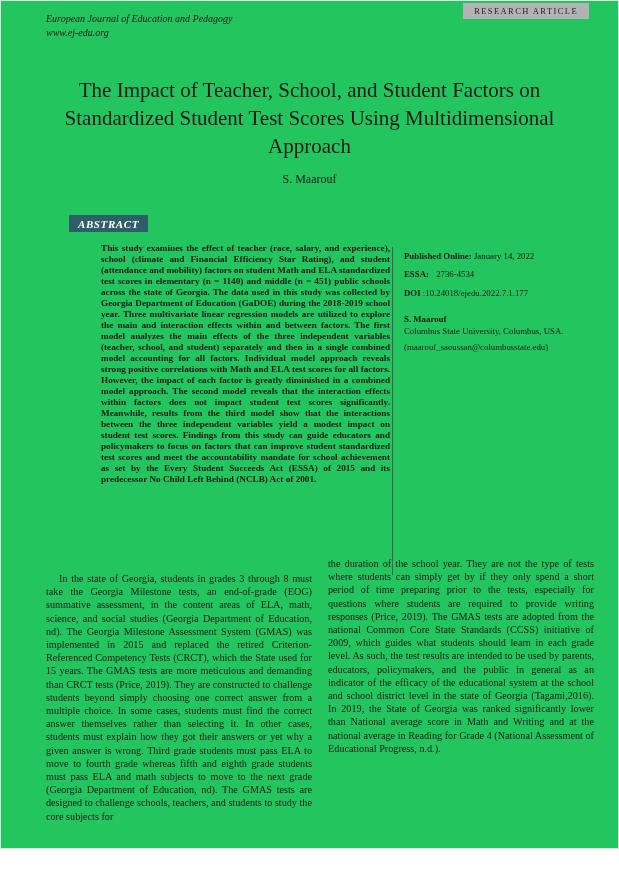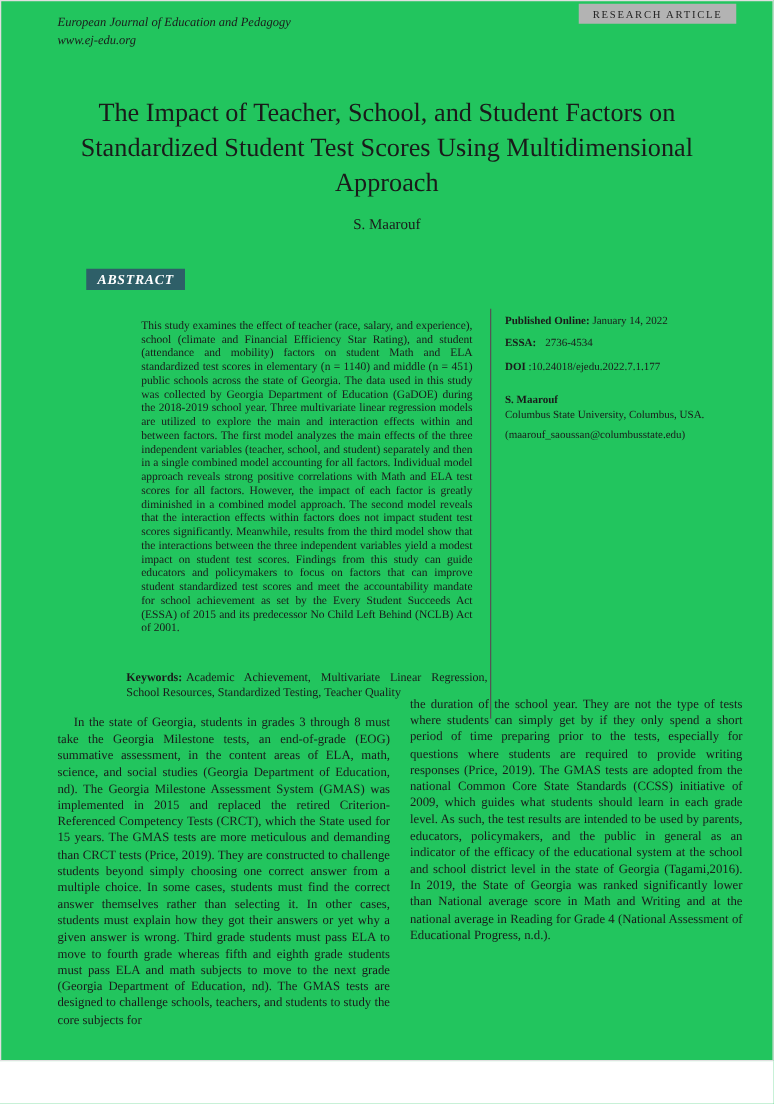--- a/index.html
+++ b/index.html
@@ -81,22 +81,22 @@
   .abstract-bar-fill { flex: 1; background: #d9e5e9; }
 
   
   .abstract-col {
     position: absolute;
     top: 242px;
     left: 100px;
     width: 289px;
   }
   .abstract-body {
-    margin: 12px;
-    font-weight: normal;
+    margin: 0;
+    font-weight: bold;
     font-size: 9.2px;
     line-height: 11px;
     text-align: justify;
   }
   .keywords {
     margin-top: 29px;
     font-size: 9.6px;
     line-height: 11.5px;
     text-align: justify;
   }
@@ -198,23 +198,20 @@
 
   <div class="author">S. Maarouf</div>
 
   <div class="abstract-bar">
     <div class="abstract-label">ABSTRACT</div>
     <div class="abstract-bar-fill"></div>
   </div>
 
   <div class="abstract-col">
     <p class="abstract-body">This study examines the effect of teacher (race, salary, and experience), school (climate and Financial Efficiency Star Rating), and student (attendance and mobility) factors on student Math and ELA standardized test scores in elementary (n = 1140) and middle (n = 451) public schools across the state of Georgia. The data used in this study was collected by Georgia Department of Education (GaDOE) during the 2018-2019 school year. Three multivariate linear regression models are utilized to explore the main and interaction effects within and between factors. The first model analyzes the main effects of the three independent variables (teacher, school, and student) separately and then in a single combined model accounting for all factors. Individual model approach reveals strong positive correlations with Math and ELA test scores for all factors. However, the impact of each factor is greatly diminished in a combined model approach. The second model reveals that the interaction effects within factors does not impact student test scores significantly. Meanwhile, results from the third model show that the interactions between the three independent variables yield a modest impact on student test scores. Findings from this study can guide educators and policymakers to focus on factors that can improve student standardized test scores and meet the accountability mandate for school achievement as set by the Every Student Succeeds Act (ESSA) of 2015 and its predecessor No Child Left Behind (NCLB) Act of 2001.</p>
-    <div class="keywords">
-      <span class="kw-label">Keywords:</span><span>Academic Achievement, Multivariate Linear Regression, School Resources, Standardized Testing, Teacher Quality</span>
-    </div>
   </div>
 
   <div class="v-divider"></div>
 
   <div class="meta-sidebar">
     <div class="meta-line">
       <span class="meta-label">Published Online:</span>
       <span>January 14, 2022</span>
     </div>
     <div class="meta-line">

